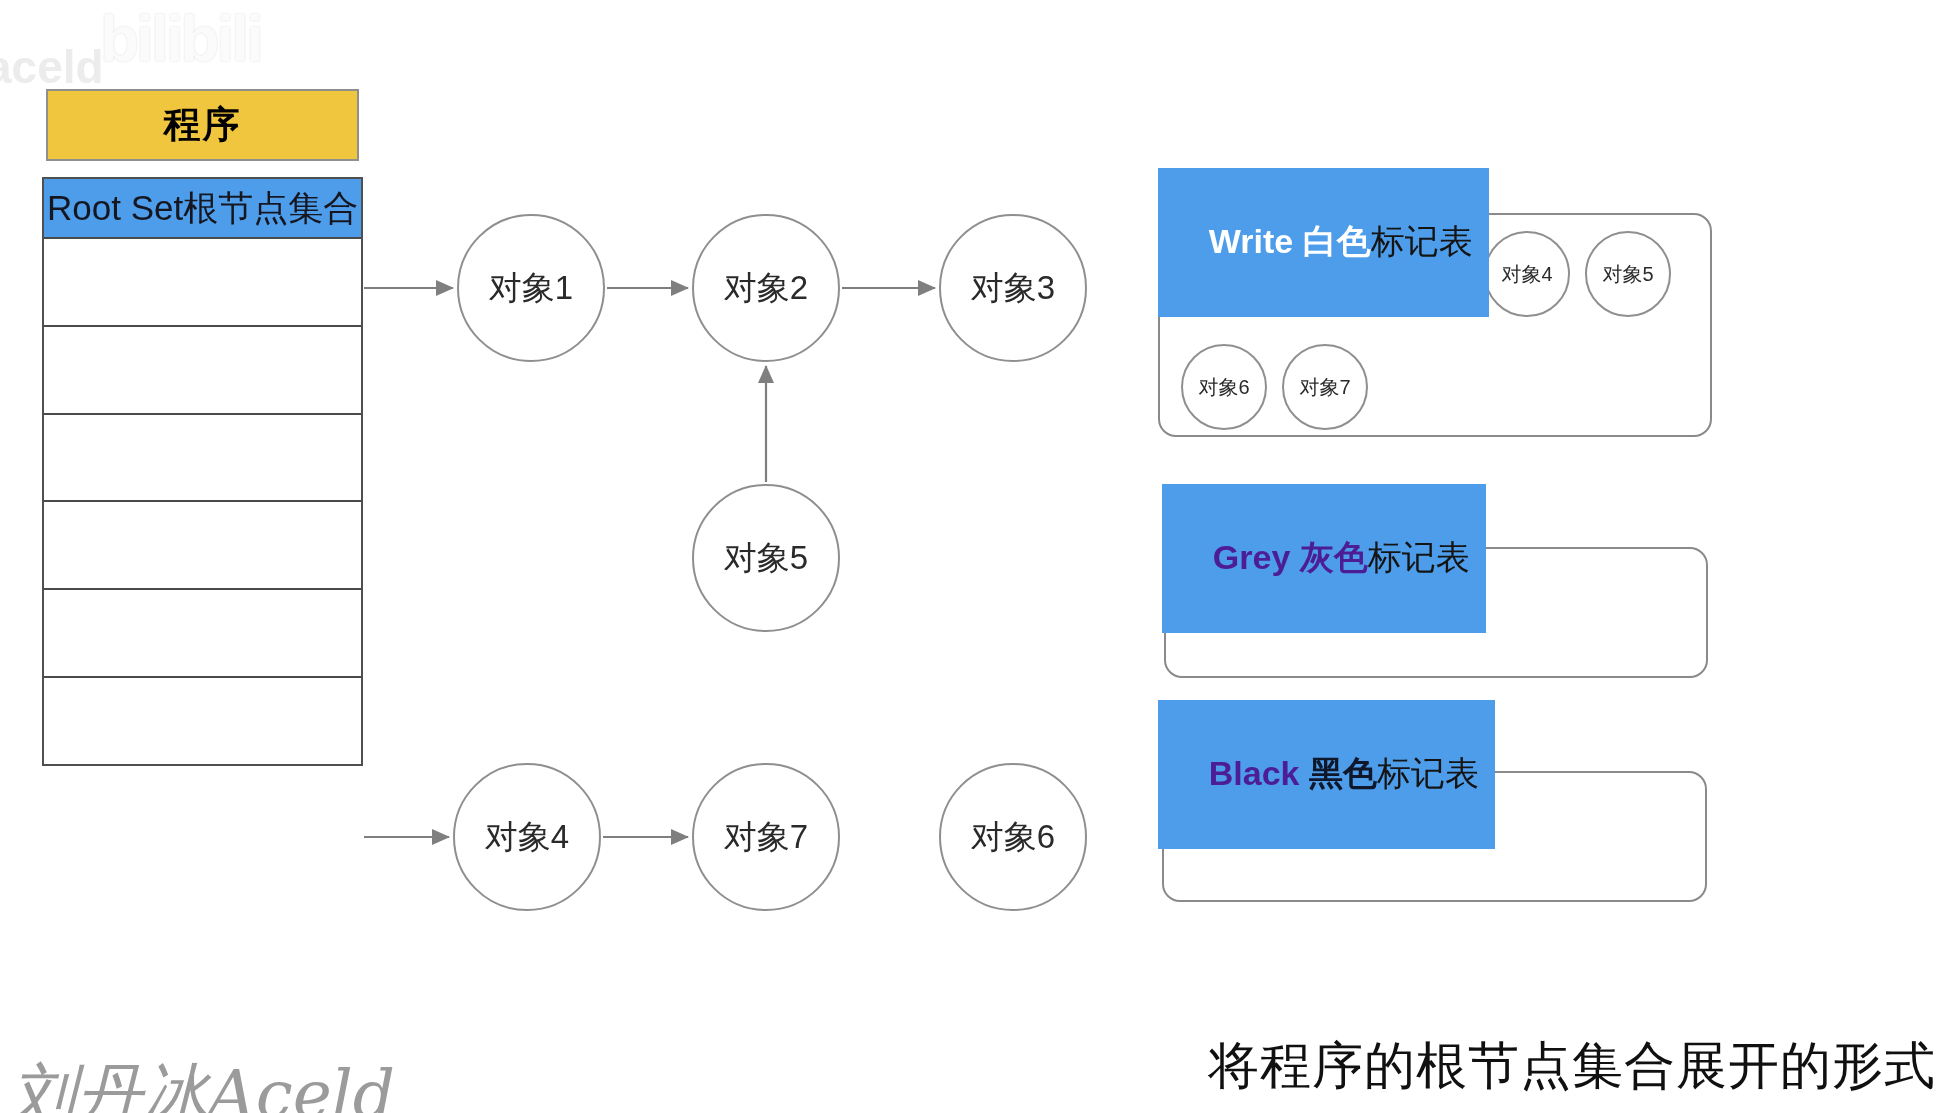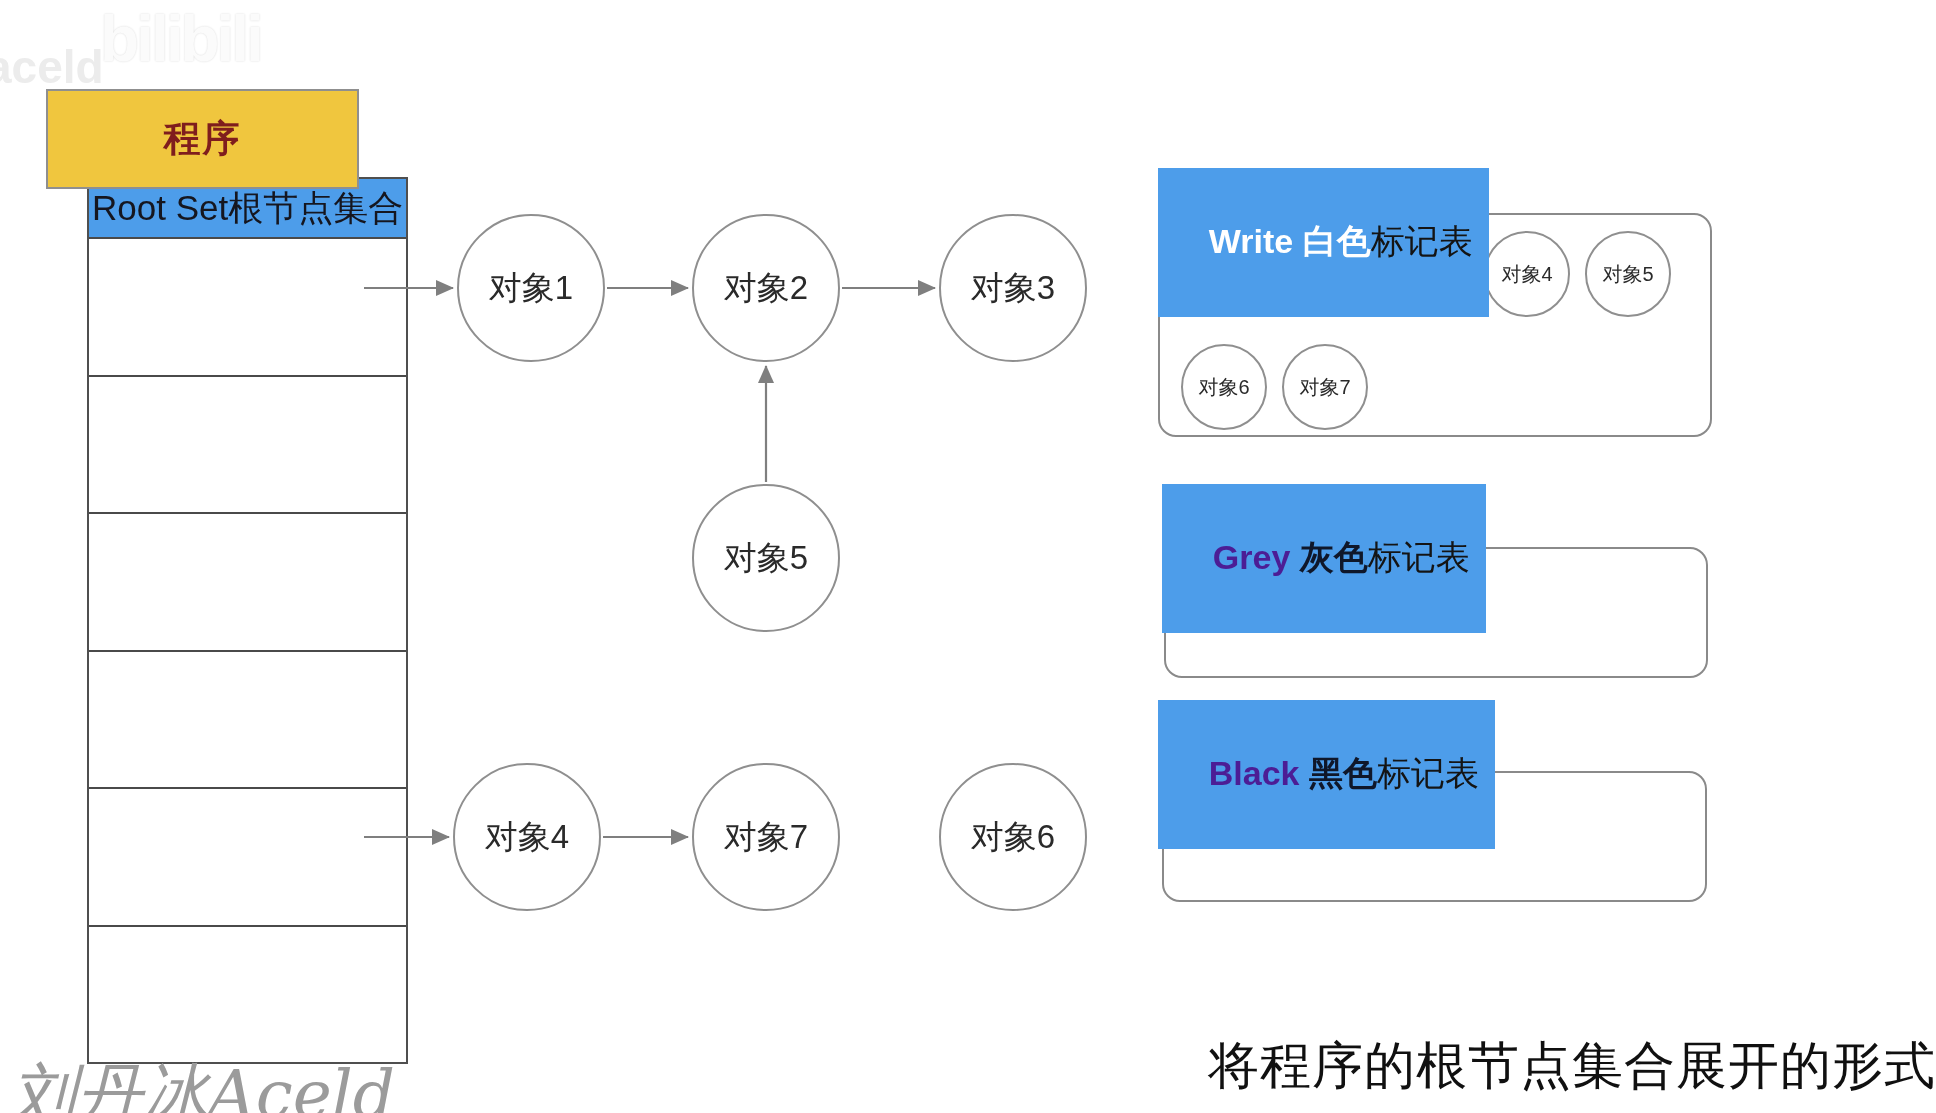--- a/index.html
+++ b/index.html
@@ -17,29 +17,29 @@
     position:absolute;left:-14px;top:40px;z-index:6;
     font-size:46px;font-weight:bold;color:#ececec;
   }
   .wm-sign{
     position:absolute;left:10px;top:1050px;z-index:4;
     font-size:66px;font-style:italic;color:#9b9b9b;
     font-family:"DejaVu Serif","Liberation Serif",serif;
   }
   
   .stack-header{
-    position:absolute;left:46px;top:89px;width:313px;height:100px;z-index:2;
+    position:absolute;left:46px;top:89px;width:313px;height:72px;z-index:2;
     background:#F0C63E;border:2px solid #8f8f8f;box-sizing:border-box;
     display:flex;align-items:center;justify-content:center;
-    color:#7f1d1d;font-size:37px;font-weight:bold;letter-spacing:2px;
+    color:#000000;font-size:37px;font-weight:bold;letter-spacing:2px;
   }
   .stack-table{
-    position:absolute;left:42px;top:177px;width:321px;height:887px;z-index:1;
+    position:absolute;left:42px;top:177px;width:321px;height:589px;z-index:1;
     border:2.5px solid #4f4f4f;box-sizing:border-box;
-    display:flex;flex-direction:column;background:#ffffff;margin-left:45px;
+    display:flex;flex-direction:column;background:#ffffff;
   }
   .root-row{
     height:58px;flex:0 0 58px;background:#4D9DEA;
     display:flex;align-items:center;padding-left:3px;
     font-size:35px;color:#15161f;white-space:nowrap;overflow:hidden;
   }
   .stack-row{flex:1 1 auto;border-top:2px solid #4a4a4a;background:#ffffff;}
   
   #edge-layer{position:absolute;left:0;top:0;z-index:2;pointer-events:none;}
   #edge-layer line{stroke:#7f7f7f;stroke-width:2.2px;}
@@ -129,21 +129,21 @@
       </div>
       <div class="member" style="left: 21px; top: 129px;">
         <span>对象6</span>
       </div>
       <div class="member" style="left: 122px; top: 129px;">
         <span>对象7</span>
       </div>
     </div>
 
   <div class="mark-label" style="left:1162px;top:484px;">
-    <span class="lab-en" style="color: #4c1d95;">Grey</span><span> </span><span class="lab-cn" style="color: #0f172a;">灰色</span><span class="lab-suffix">标记表</span>
+    <span class="lab-en" style="color: #4c1d95;">Grey</span><span> </span><span class="lab-cn" style="color: #4c1d95;">灰色</span><span class="lab-suffix">标记表</span>
   </div>
   <div class="mark-box" style="left:1164px;top:547px;width:544px;height:131px;"></div>
 
   <div class="mark-label" style="left:1158px;top:700px;">
     <span class="lab-en" style="color: #4c1d95; margin-top: 20px;">Black</span><span> </span><span class="lab-cn" style="color: #0f172a;">黑色</span><span class="lab-suffix">标记表</span>
   </div>
   <div class="mark-box" style="left:1162px;top:771px;width:545px;height:131px;"></div>
 
   <div class="caption">将程序的根节点集合展开的形式</div>
 

